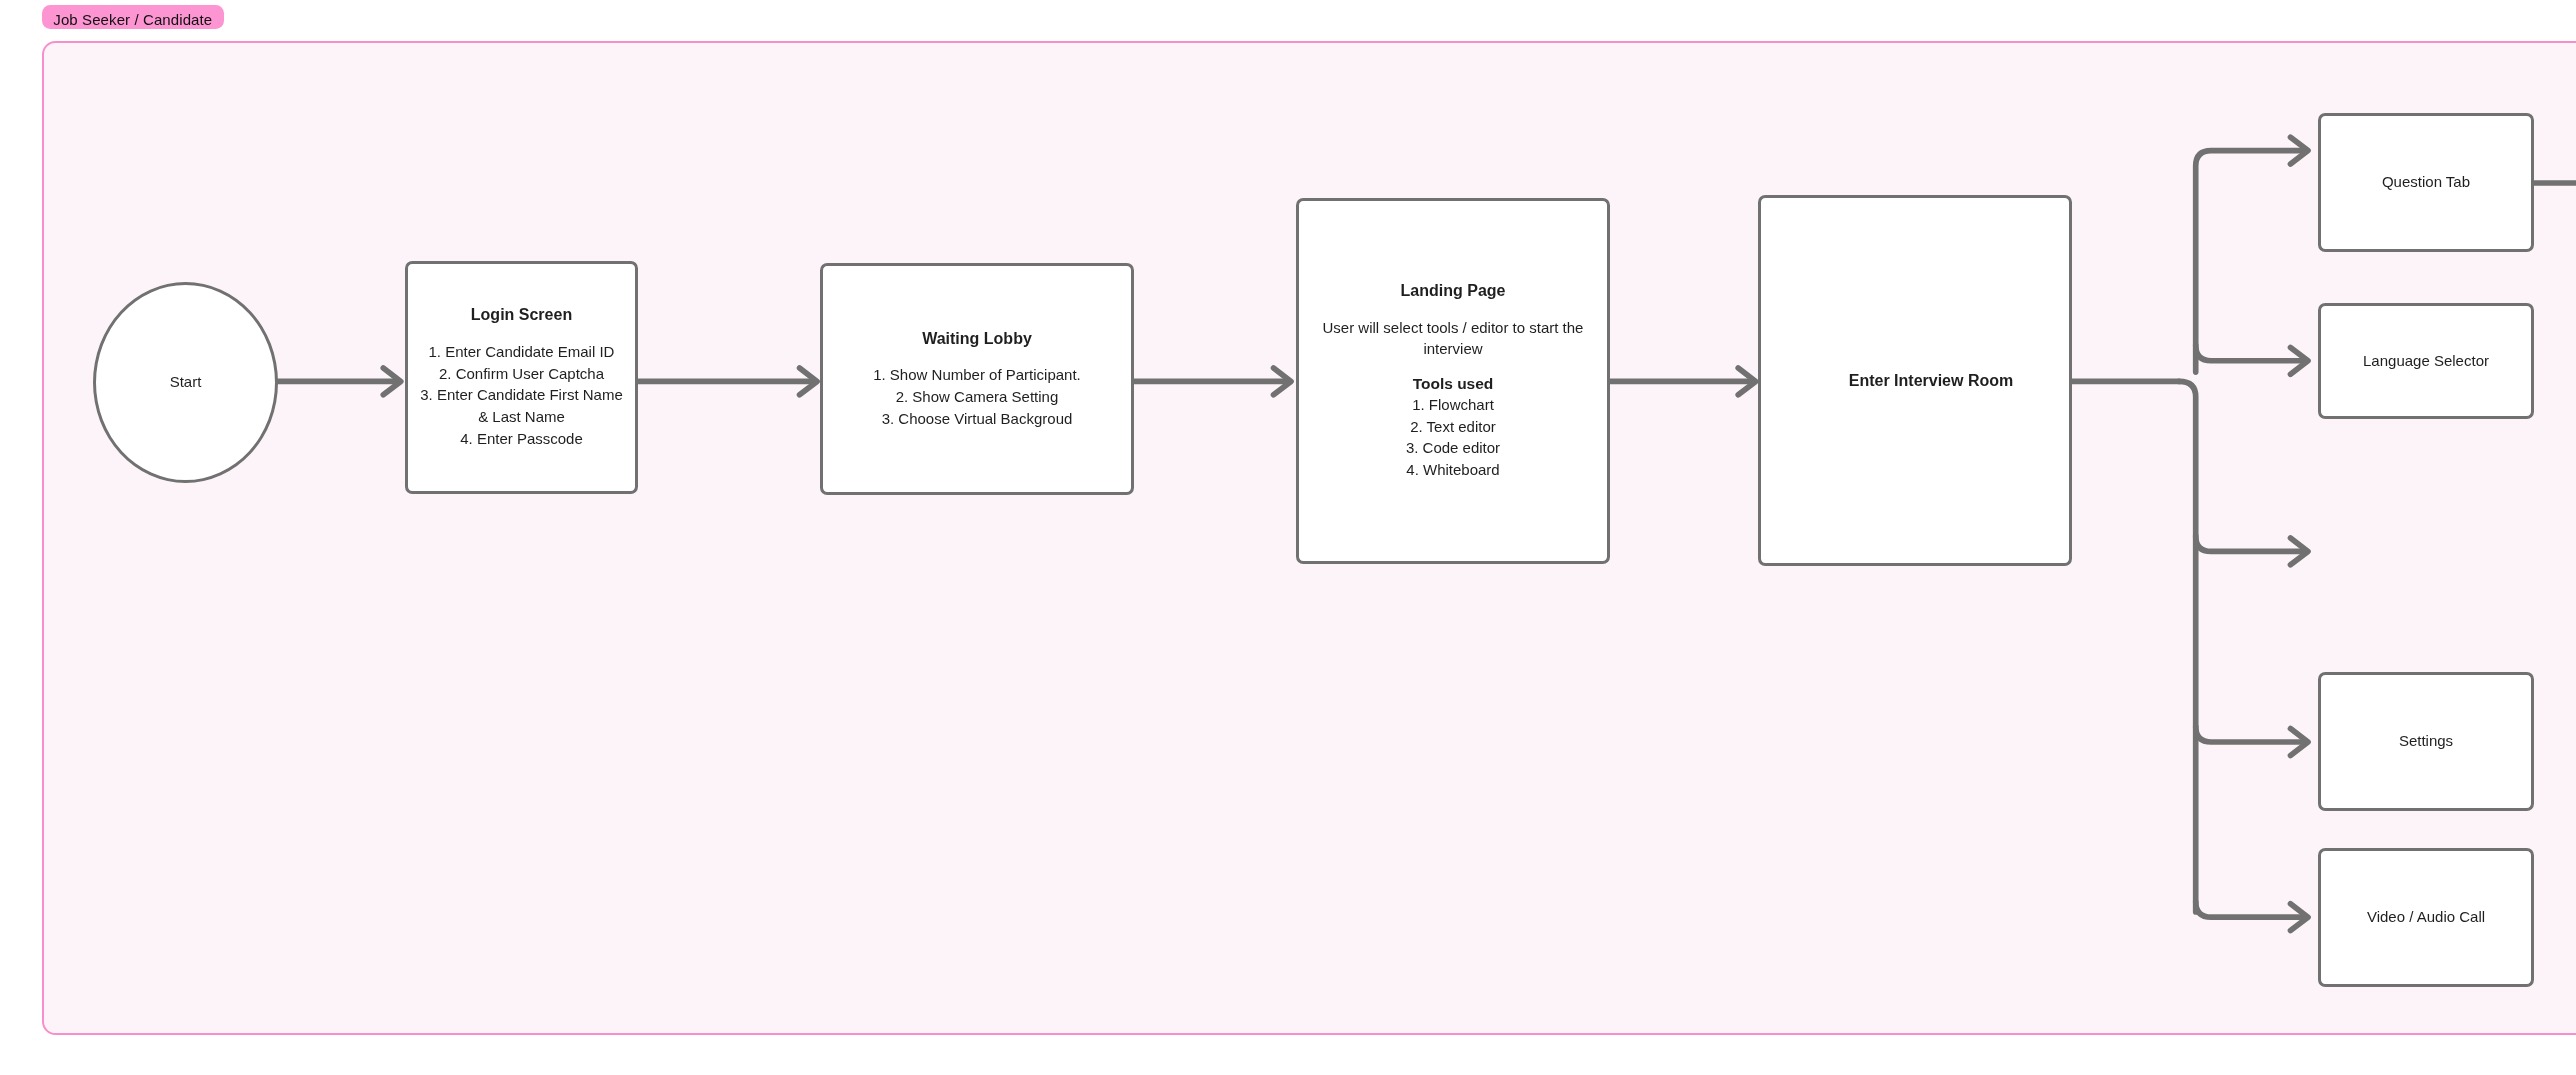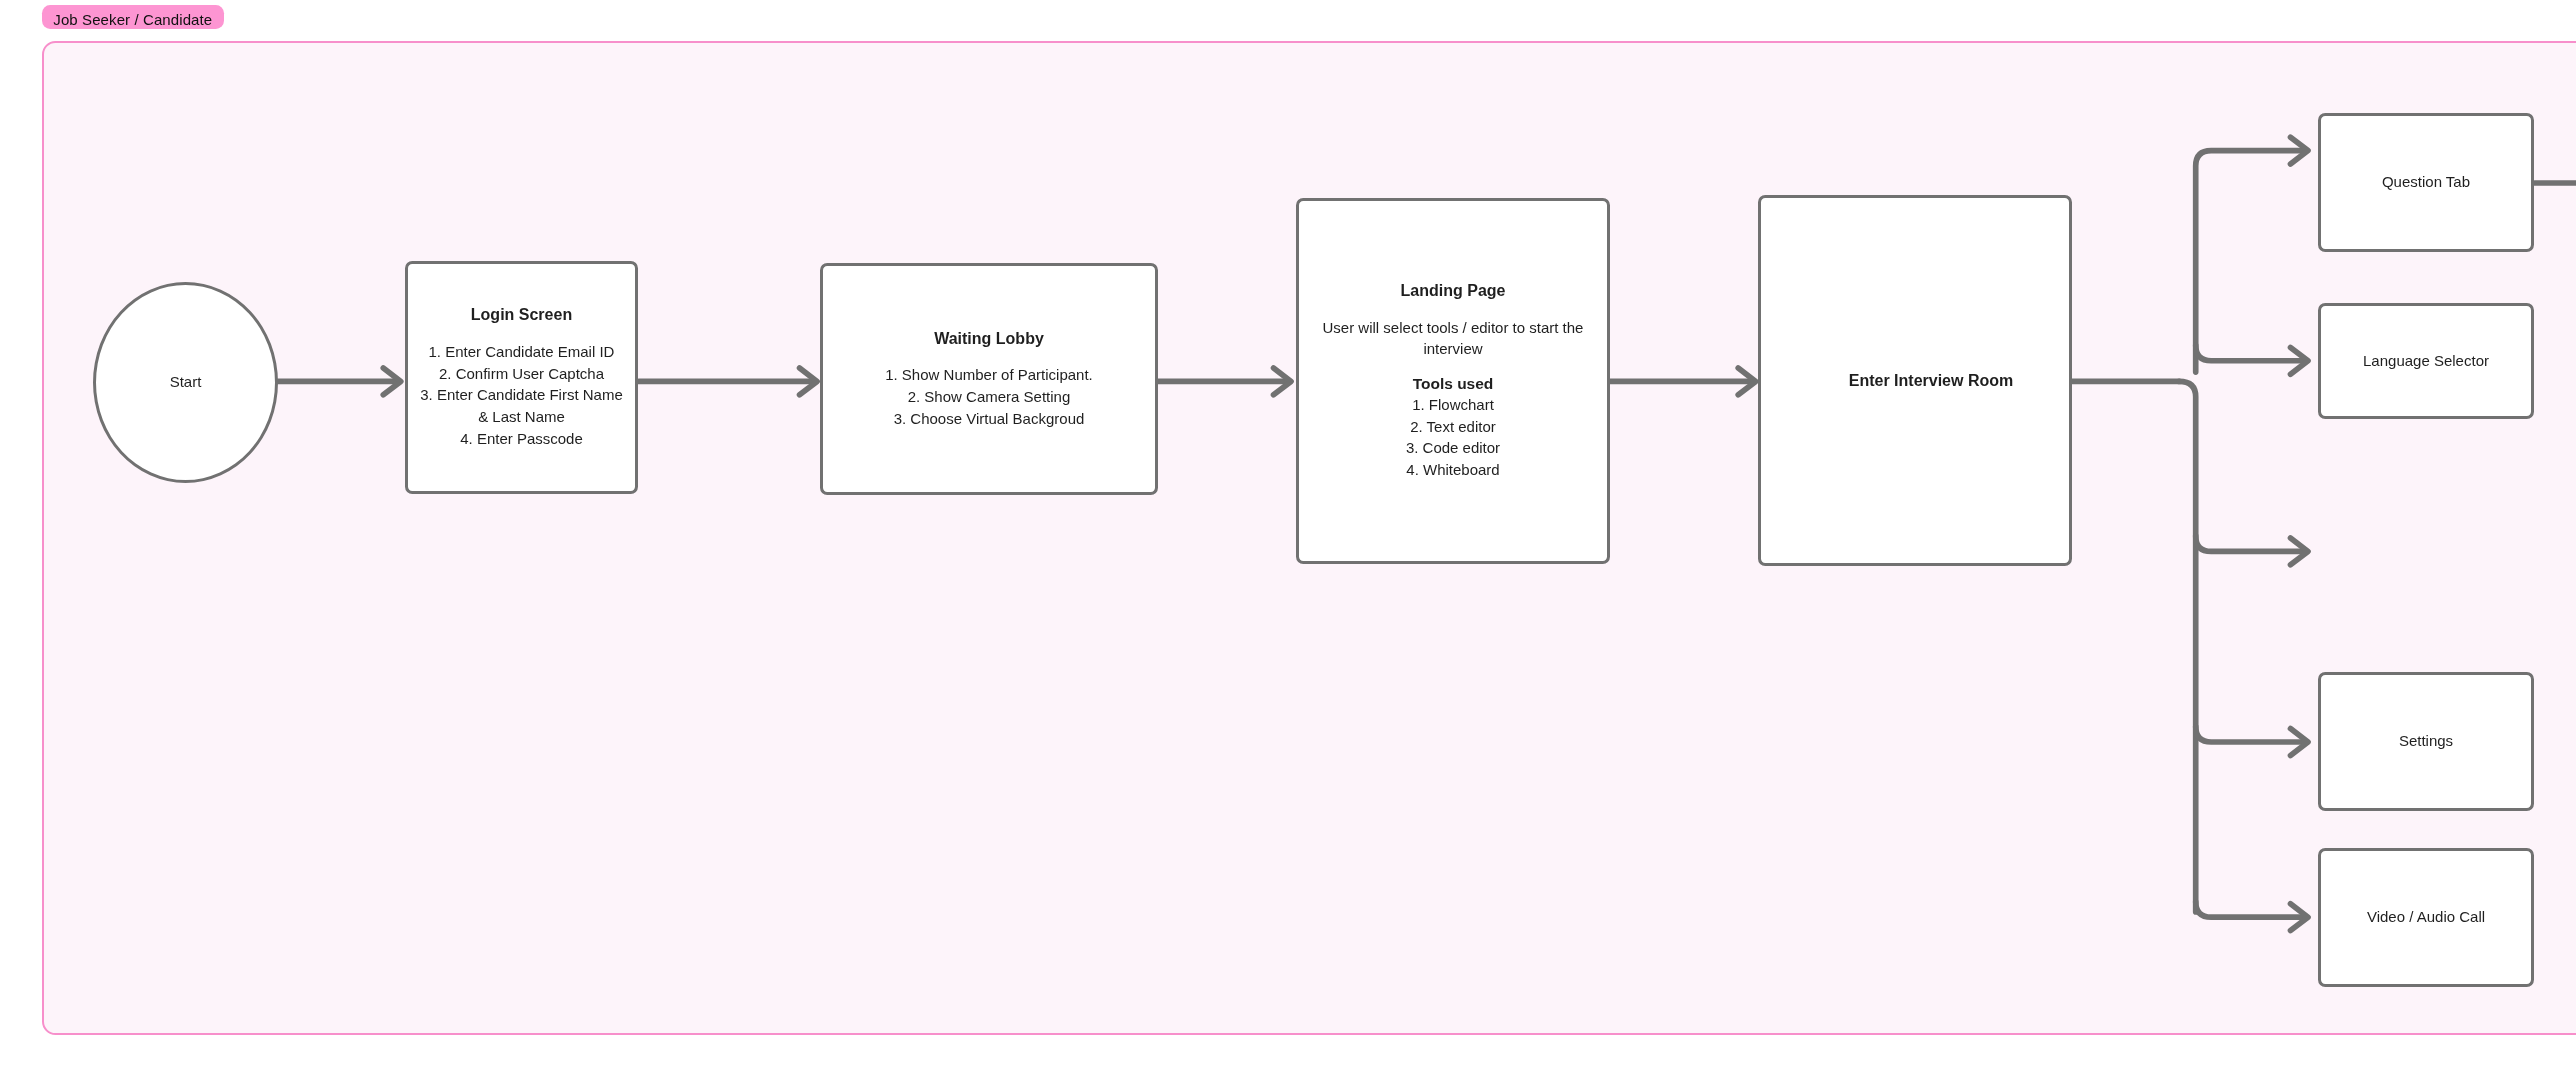--- a/index.html
+++ b/index.html
@@ -188,21 +188,21 @@
   <div class="node" style="left:405px; top:261px; width:233px; height:233px;">
     <span class="title">Login Screen</span>
     <ol class="steps">
       <li>1. Enter Candidate Email ID</li>
       <li>2. Confirm User Captcha</li>
       <li>3. Enter Candidate First Name &amp; Last Name</li>
       <li>4. Enter Passcode</li>
     </ol>
   </div>
 
-  <div class="node" style="left:820px; top:263px; width:338px; height:232px;">
+  <div class="node" style="left:820px; top:263px; width:314px; height:232px;">
     <span class="title">Waiting Lobby</span>
     <ol class="steps">
       <li>1. Show Number of Participant.</li>
       <li>2. Show Camera Setting</li>
       <li>3. Choose Virtual Backgroud</li>
     </ol>
   </div>
 
   <div class="node" style="left:1296px; top:198px; width:314px; height:366px;">
     <span class="title">Landing Page</span>

